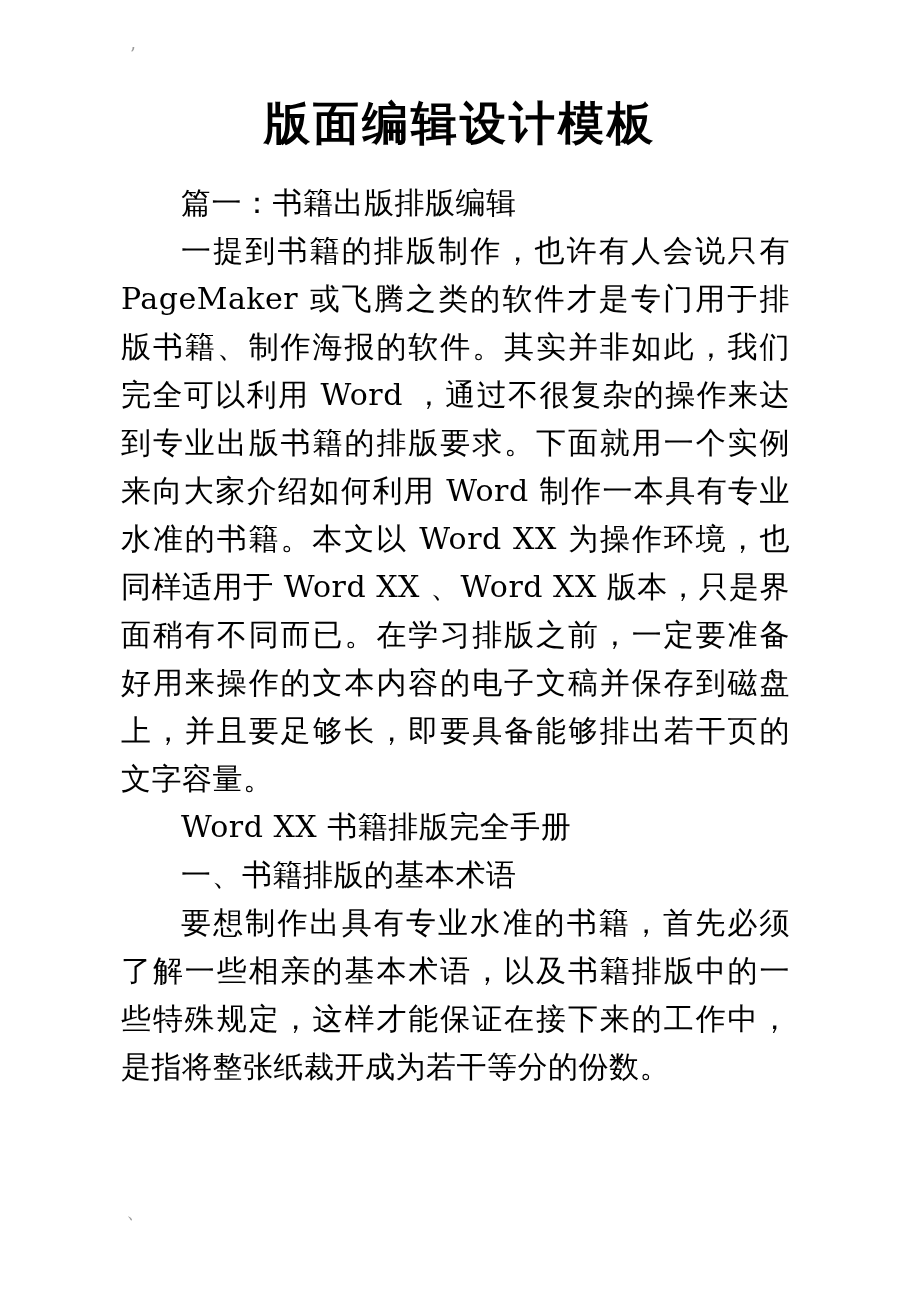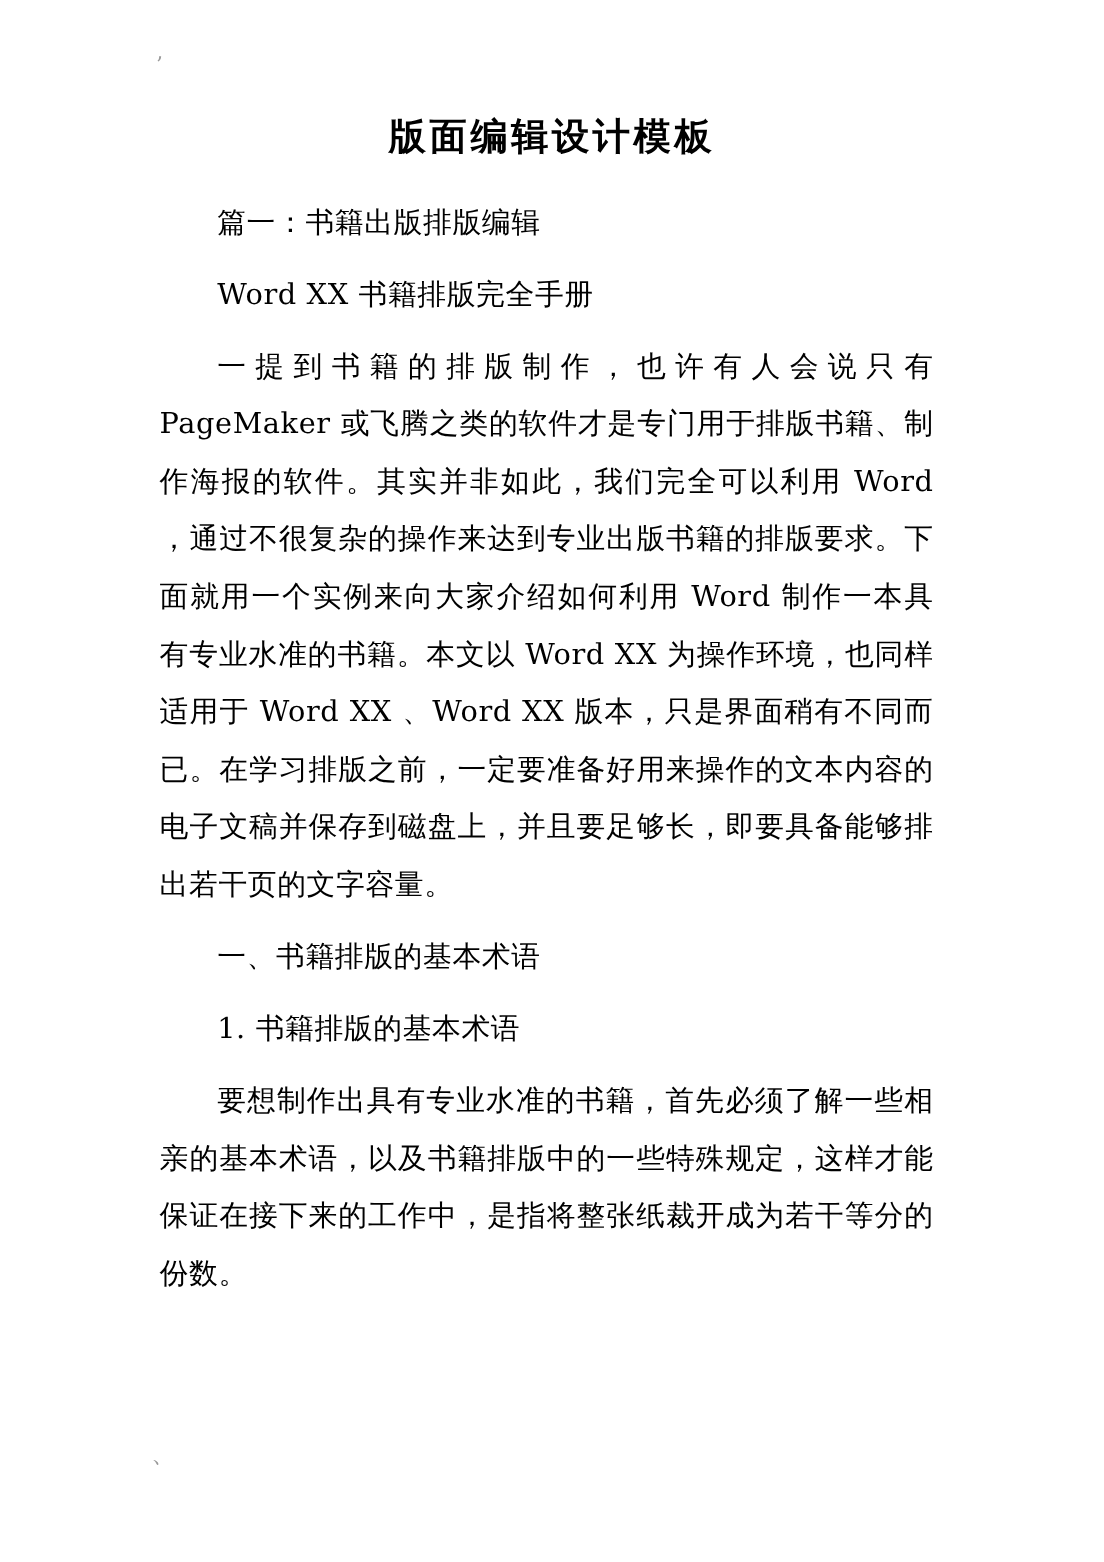--- a/index.html
+++ b/index.html
@@ -28,53 +28,52 @@
     color: #9a9a9a;
     font-size: 18px;
     user-select: none;
   }
   .stray-top { left: 130px; top: 44px; }
   .stray-bottom { left: 126px; top: 1198px; font-size: 20px; }
   .doc-title {
     margin: 0;
     padding-top: 96px;
     text-align: center;
-    font-size: 31px;
+    font-size: 46px;
     font-weight: bold;
     letter-spacing: 3px;
     line-height: 1.2;
   }
   .doc-body {
     margin-top: 28px;
     padding-left: 121px;
     padding-right: 130px;
   }
   .doc-body p.para {
-    margin: 12px;
-    font-size: 24px;
+    margin: 0;
+    font-size: 30px;
     line-height: 48px;
     text-align: justify;
     text-indent: 2em;
     letter-spacing: 0.5px;
     word-break: break-word;
   }
 </style>
 </head>
 <body>
 
 <div class="page">
 
   <span class="stray-mark stray-top">’</span>
 
   <h1 class="doc-title">版面编辑设计模板</h1>
 
   <div class="doc-body">
       <p class="para">篇一：书籍出版排版编辑</p>
+      <p class="para">一提到书籍的排版制作，也许有人会说只有 PageMaker 或飞腾之类的软件才是专门用于排版书籍、制作海报的软件。其实并非如此，我们完全可以利用 Word ，通过不很复杂的操作来达到专业出版书籍的排版要求。下面就用一个实例来向大家介绍如何利用 Word 制作一本具有专业水准的书籍。本文以 Word XX 为操作环境，也同样适用于 Word XX 、Word XX 版本，只是界面稍有不同而已。在学习排版之前，一定要准备好用来操作的文本内容的电子文稿并保存到磁盘上，并且要足够长，即要具备能够排出若干页的文字容量。</p>
       <p class="para">Word XX 书籍排版完全手册</p>
-      <p class="para">一提到书籍的排版制作，也许有人会说只有 PageMaker 或飞腾之类的软件才是专门用于排版书籍、制作海报的软件。其实并非如此，我们完全可以利用 Word ，通过不很复杂的操作来达到专业出版书籍的排版要求。下面就用一个实例来向大家介绍如何利用 Word 制作一本具有专业水准的书籍。本文以 Word XX 为操作环境，也同样适用于 Word XX 、Word XX 版本，只是界面稍有不同而已。在学习排版之前，一定要准备好用来操作的文本内容的电子文稿并保存到磁盘上，并且要足够长，即要具备能够排出若干页的文字容量。</p>
       <p class="para">一、书籍排版的基本术语</p>
-      <p class="para">1.  书籍排版的基本术语</p>
       <p class="para">要想制作出具有专业水准的书籍，首先必须了解一些相亲的基本术语，以及书籍排版中的一些特殊规定，这样才能保证在接下来的工作中，是指将整张纸裁开成为若干等分的份数。</p>
     </div>
 
   <span class="stray-mark stray-bottom">、</span>
 
 </div>
 
 </body></html>

